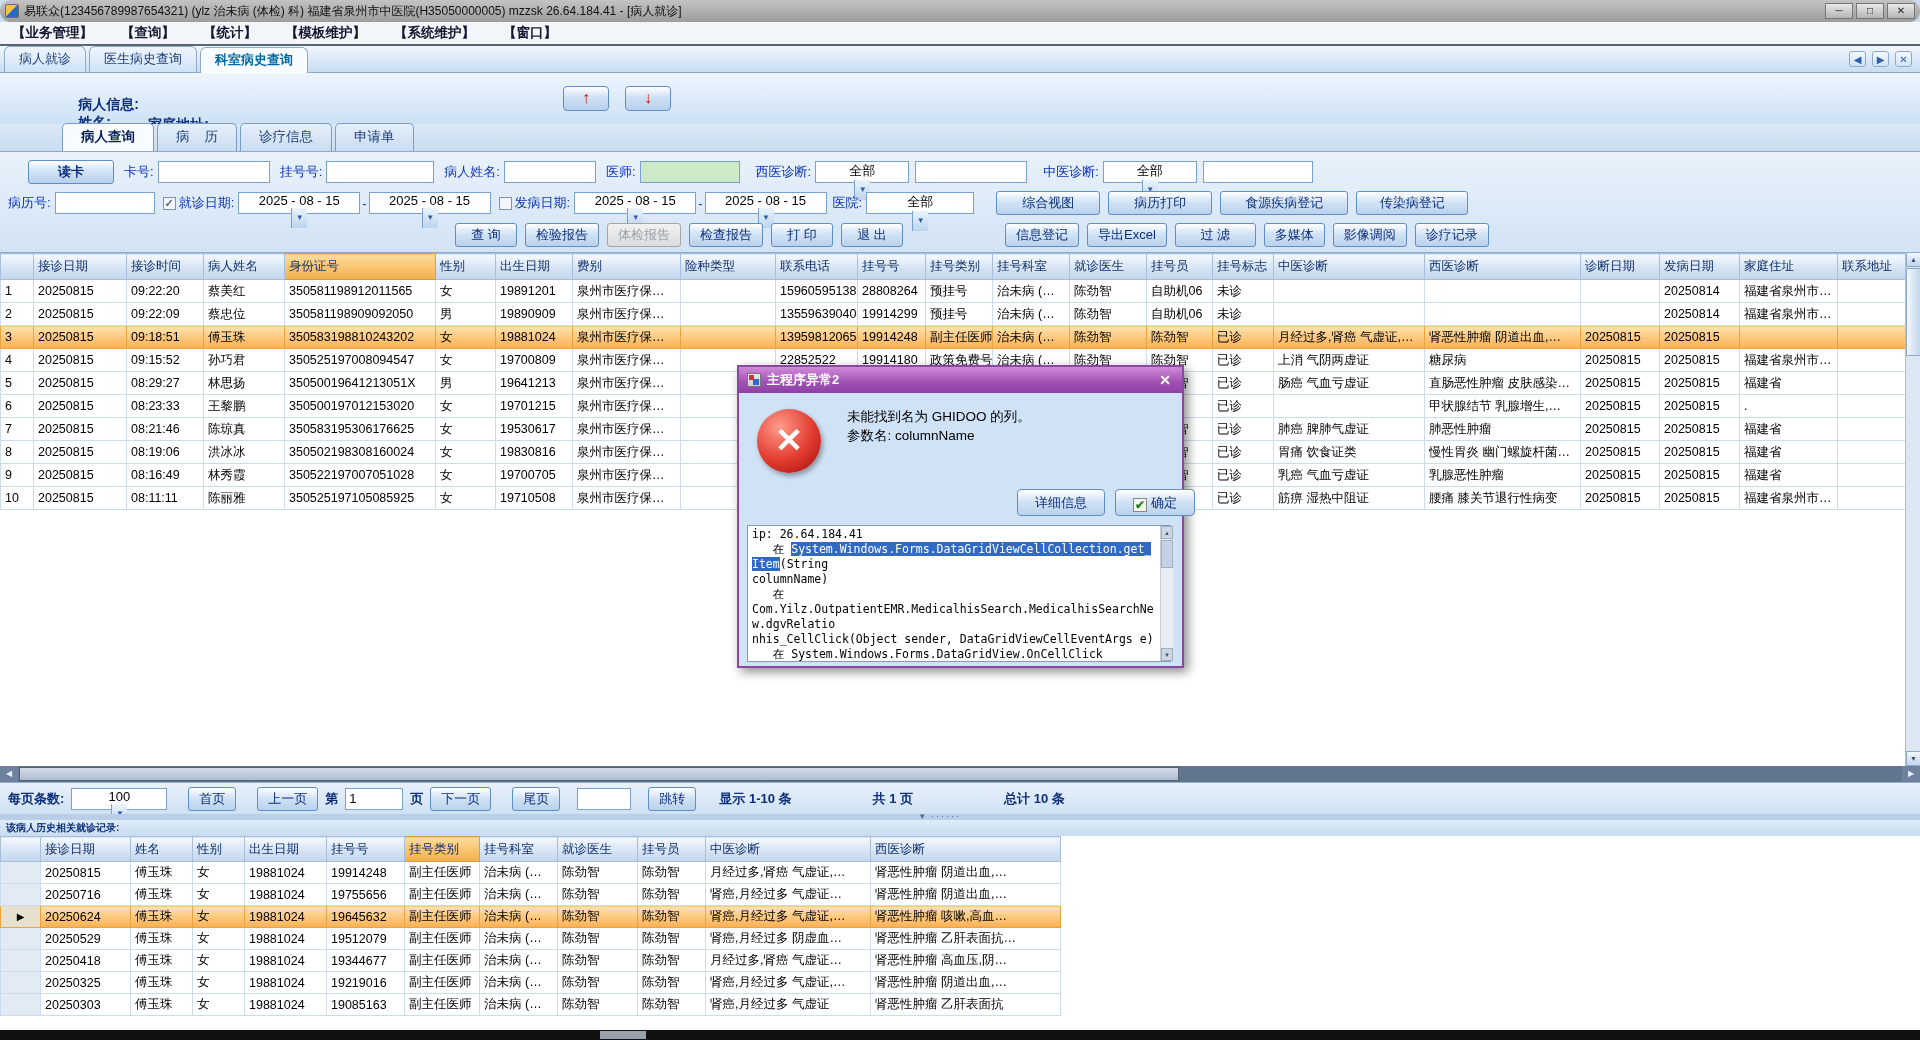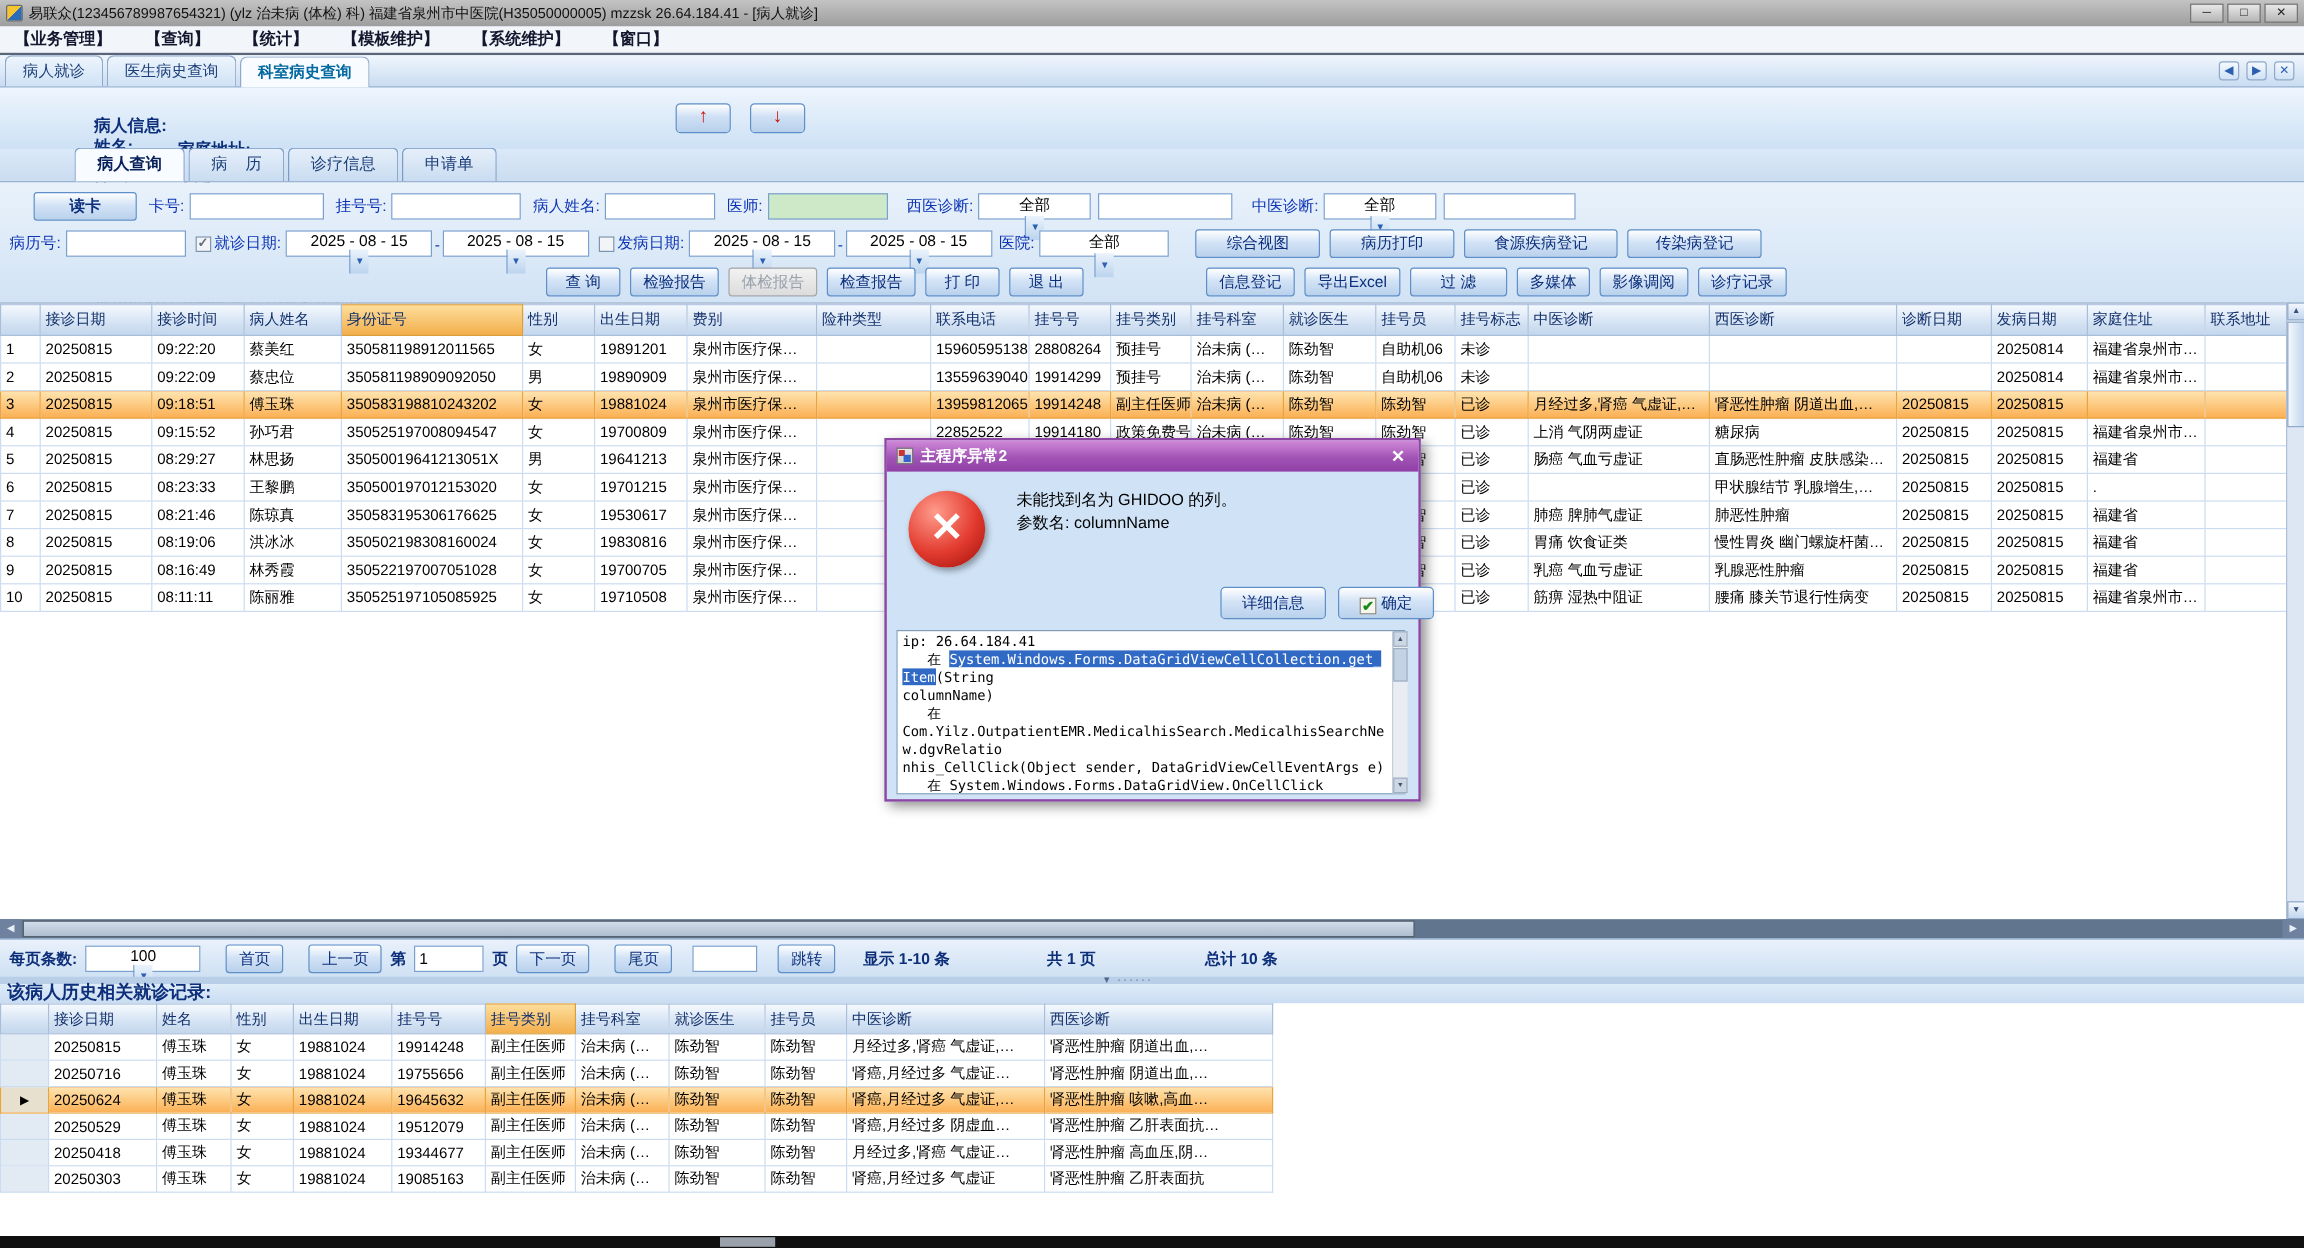--- a/index.html
+++ b/index.html
@@ -3,21 +3,21 @@
 <meta charset="utf-8">
 <style>
   * { margin:0; padding:0; box-sizing:border-box; }
   html,body { width:1920px; height:1040px; overflow:hidden; }
   body { font-family:"Liberation Sans",sans-serif; }
   .app { position:relative; width:1920px; height:1040px; background:#cadcf0; overflow:hidden; }
 
   
   .titlebar { position:absolute; top:0; left:0; width:100%; height:22px;
     background:linear-gradient(#c3c3c3,#9d9d9d); display:flex; align-items:center;
-    padding:0 5px; font-size:12px; color:#111; }
+    padding:0 5px; font-size:12px; color:#111;border-radius:11px; }
   .appicon { width:14px; height:14px; margin-right:5px;
     background:linear-gradient(135deg,#f4c531 0 50%,#2b6cb8 50% 100%); border:1px solid #6b6b6b; border-radius:2px; }
   .titletext { flex:1; white-space:nowrap; overflow:hidden; }
   .winbtns { display:flex; gap:3px; }
   .winbtn { width:28px; height:16px; background:linear-gradient(#e8e8e8,#b5b5b5);
     border:1px solid #767676; font-size:10px; line-height:14px; text-align:center; color:#222; }
 
   
   .menubar { position:absolute; top:22px; left:0; width:100%; height:24px; background:#f2f6fb;
     border-bottom:2px solid #5a6678; display:flex; align-items:center; gap:28px; padding-left:12px;
@@ -109,21 +109,21 @@
     padding-left:8px; gap:7px; font-size:13px; color:#0d2f7a; }
   .pagebar .plab { font-weight:bold; white-space:pre; }
   .stat { font-weight:bold; white-space:pre; }
 
   
   .splitter { position:absolute; top:814px; left:0; width:100%; height:6px; background:#b9cfe8; }
   .grip { position:absolute; left:920px; top:-3px; font-size:9px; color:#51688c; letter-spacing:2px; }
 
   
   .histlabel { position:absolute; top:820px; left:0; width:100%; height:16px;
-    background:linear-gradient(#dfecf9,#c9dcf1); font-size:15px; font-weight:bold; color:#0d2f7a;
+    background:linear-gradient(#dfecf9,#c9dcf1); font-size:10px; font-weight:bold; color:#0d2f7a;
     line-height:16px; padding-left:6px; }
   .histwrap { position:absolute; top:836px; left:0; width:1920px; height:194px; background:#fff; overflow:hidden; }
   .hist { width:1060px; font-size:12.5px; }
   .hist th { height:25px; background:linear-gradient(#f5f9fe,#d3e2f3 60%,#c3d6ec); border:1px solid #a8bedb;
     color:#12306b; font-weight:normal; text-align:left; padding:0 4px; white-space:nowrap; overflow:hidden; }
   .hist th.hl { background:linear-gradient(#fddd9a,#f3ae4b); border-color:#d99f3c; }
   .hist td { height:22px; border:1px solid #ccdcf0; padding:0 4px; color:#000; white-space:nowrap; overflow:hidden; }
   .hist td.ind { background:#e2eaf4; text-align:center; font-size:10px; }
   .hist tr.sel td { background:linear-gradient(#fee3ae,#fbaf52); border-color:#e9a33f; }
   .hist tr.sel td.ind { background:#e8e0cf; }
@@ -733,20 +733,34 @@
             <td>19344677</td>
             <td>副主任医师</td>
             <td>治未病 (…</td>
             <td>陈劲智</td>
             <td>陈劲智</td>
             <td>月经过多,肾癌 气虚证…</td>
             <td>肾恶性肿瘤 高血压,阴…</td>
           </tr>
           <tr>
             <td class="ind"></td>
+            <td>20250325</td>
+            <td>傅玉珠</td>
+            <td>女</td>
+            <td>19881024</td>
+            <td>19219016</td>
+            <td>副主任医师</td>
+            <td>治未病 (…</td>
+            <td>陈劲智</td>
+            <td>陈劲智</td>
+            <td>肾癌,月经过多 气虚证,…</td>
+            <td>肾恶性肿瘤 阴道出血,…</td>
+          </tr>
+          <tr>
+            <td class="ind"></td>
             <td>20250303</td>
             <td>傅玉珠</td>
             <td>女</td>
             <td>19881024</td>
             <td>19085163</td>
             <td>副主任医师</td>
             <td>治未病 (…</td>
             <td>陈劲智</td>
             <td>陈劲智</td>
             <td>肾癌,月经过多 气虚证</td>

